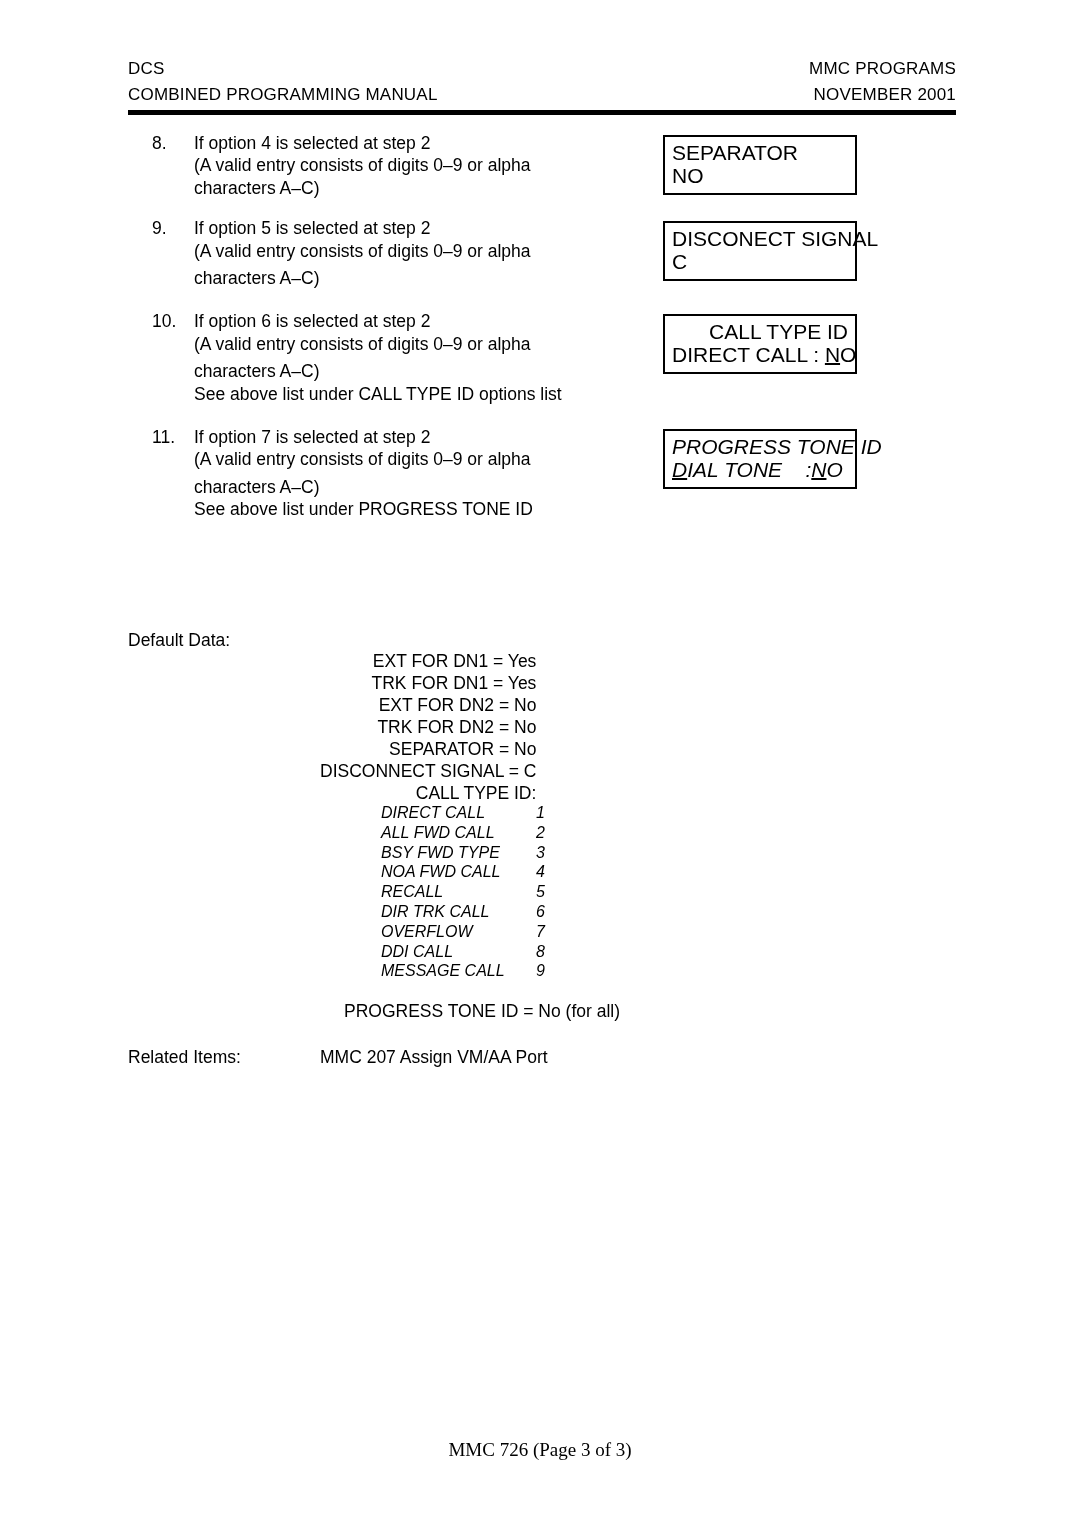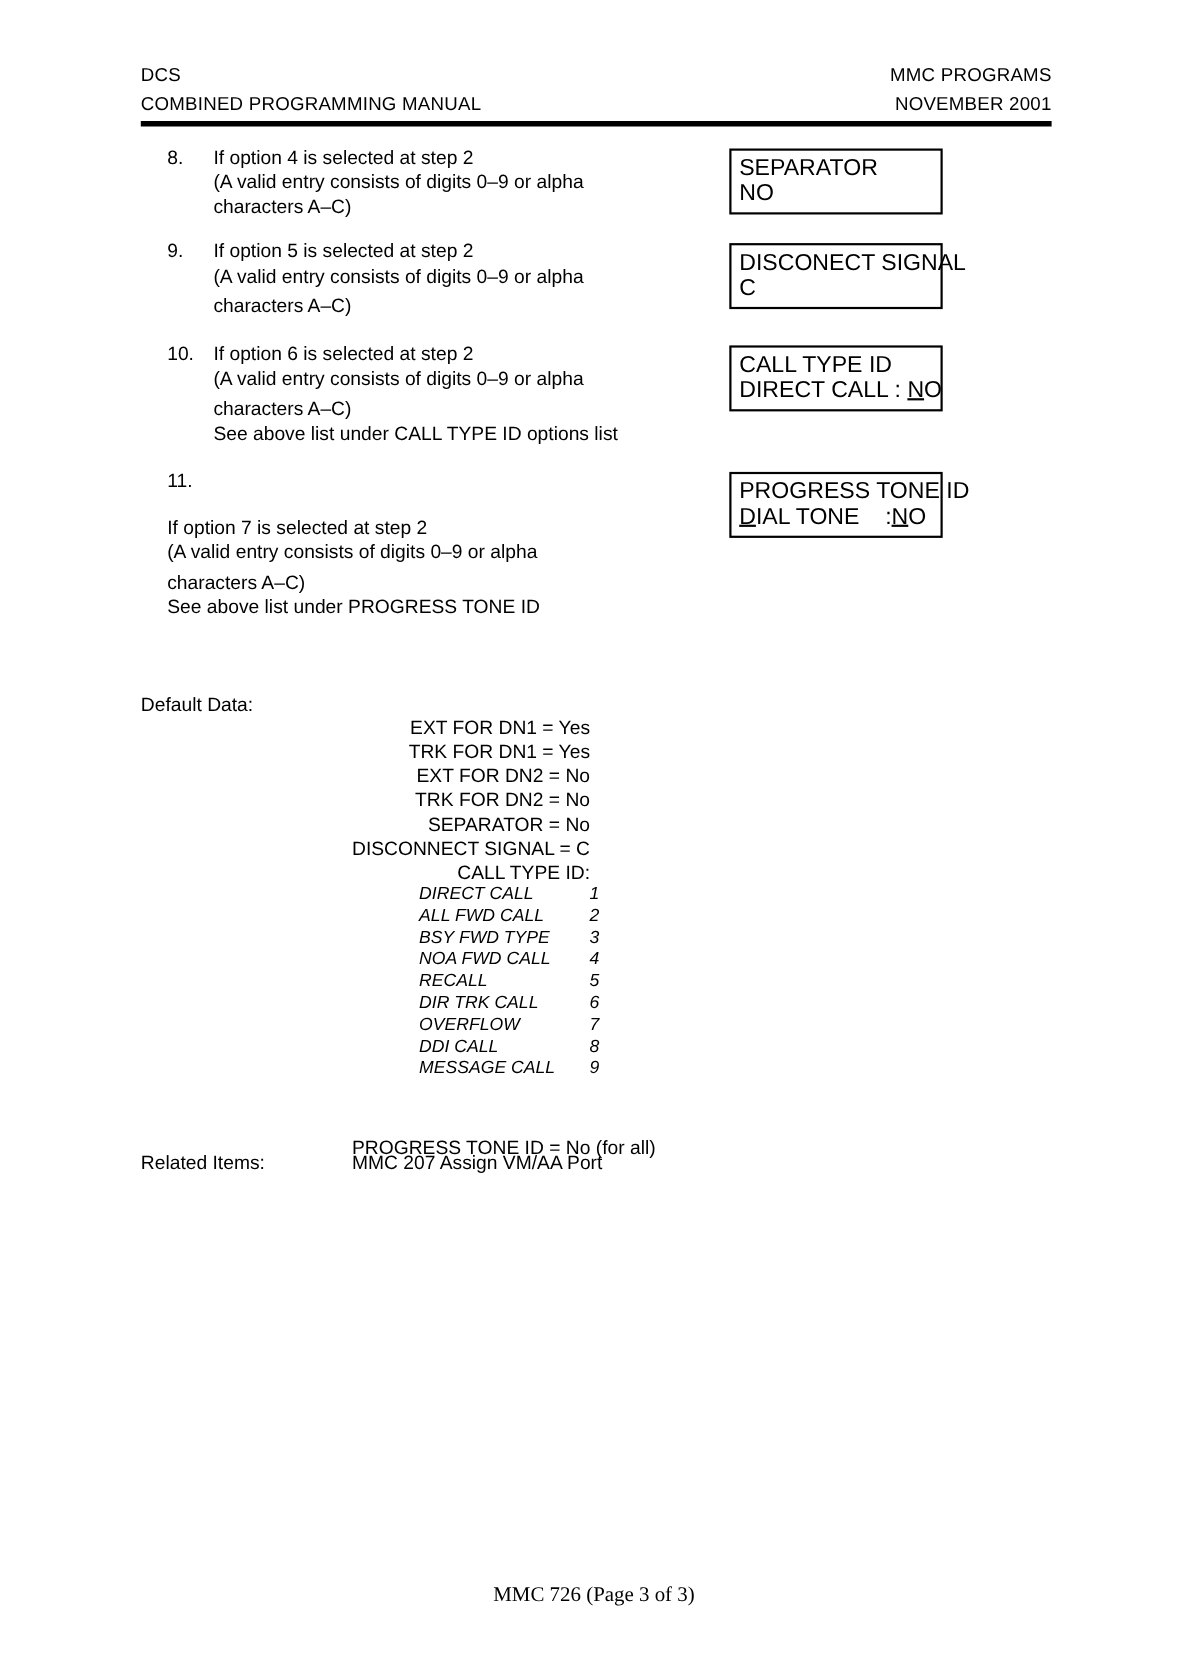--- a/index.html
+++ b/index.html
@@ -84,42 +84,42 @@
     padding: 4px 7px 6px 7px;
     font-size: 21px;
     line-height: 23px;
     white-space: nowrap;
   }
   .lcd .lcd-line { display: block; }
   .lcd u { text-decoration: underline; text-underline-offset: 1px; }
 
   #lcd-separator        { top: 135px; }
   #lcd-disconnect       { top: 221px; }
-  #lcd-call-type        { top: 314px; }
-  #lcd-progress-tone    { top: 429px; }
+  #lcd-call-type        { top: 314px; text-align: right; }
+  #lcd-progress-tone    { top: 429px; font-style: italic; }
 
   
   .label-col {
     position: absolute;
     font-size: 17.5px;
     line-height: 22px;
     white-space: nowrap;
   }
   #default-data-label { left: 128px; top: 629px; }
   #related-items-label { left: 128px; top: 1046px; }
 
   .value-col {
     position: absolute;
     left: 320px;
     font-size: 17.5px;
     line-height: 22px;
     white-space: nowrap;
   }
   #default-data-values { top: 650px; text-align: right; }
-  #progress-tone-default { top: 1032px; }
+  #progress-tone-default { top: 1000px; margin-left: 24px; }
   #related-items-value { top: 1046px; }
 
   .value-col .dv { display: block; }
 
   
   .calltype-table {
     position: absolute;
     left: 381px;
     top: 803px;
     font-style: italic;
@@ -187,21 +187,21 @@
     <div class="step" style="margin-bottom:21px;">
       <div class="step-num">10.</div>
       <div class="step-body">
         <span class="step-line">If option 6 is selected at step 2</span><br>
         <span class="step-line">(A valid entry consists of digits 0–9 or alpha</span>
         <span class="step-line gap" style="display:block;">characters A–C)</span>
         <span class="step-line" style="display:block;">See above list under CALL TYPE ID options list</span>
       </div>
     </div>
 
-    <div class="step" style="margin-bottom:21px;flex-direction:column;">
+    <div class="step" style="margin-bottom:21px;">
       <div class="step-num">11.</div>
       <div class="step-body">
         <span class="step-line">If option 7 is selected at step 2</span><br>
         <span class="step-line">(A valid entry consists of digits 0–9 or alpha</span>
         <span class="step-line gap" style="display:block;">characters A–C)</span>
         <span class="step-line" style="display:block;">See above list under PROGRESS TONE ID</span>
       </div>
     </div>
 
 

